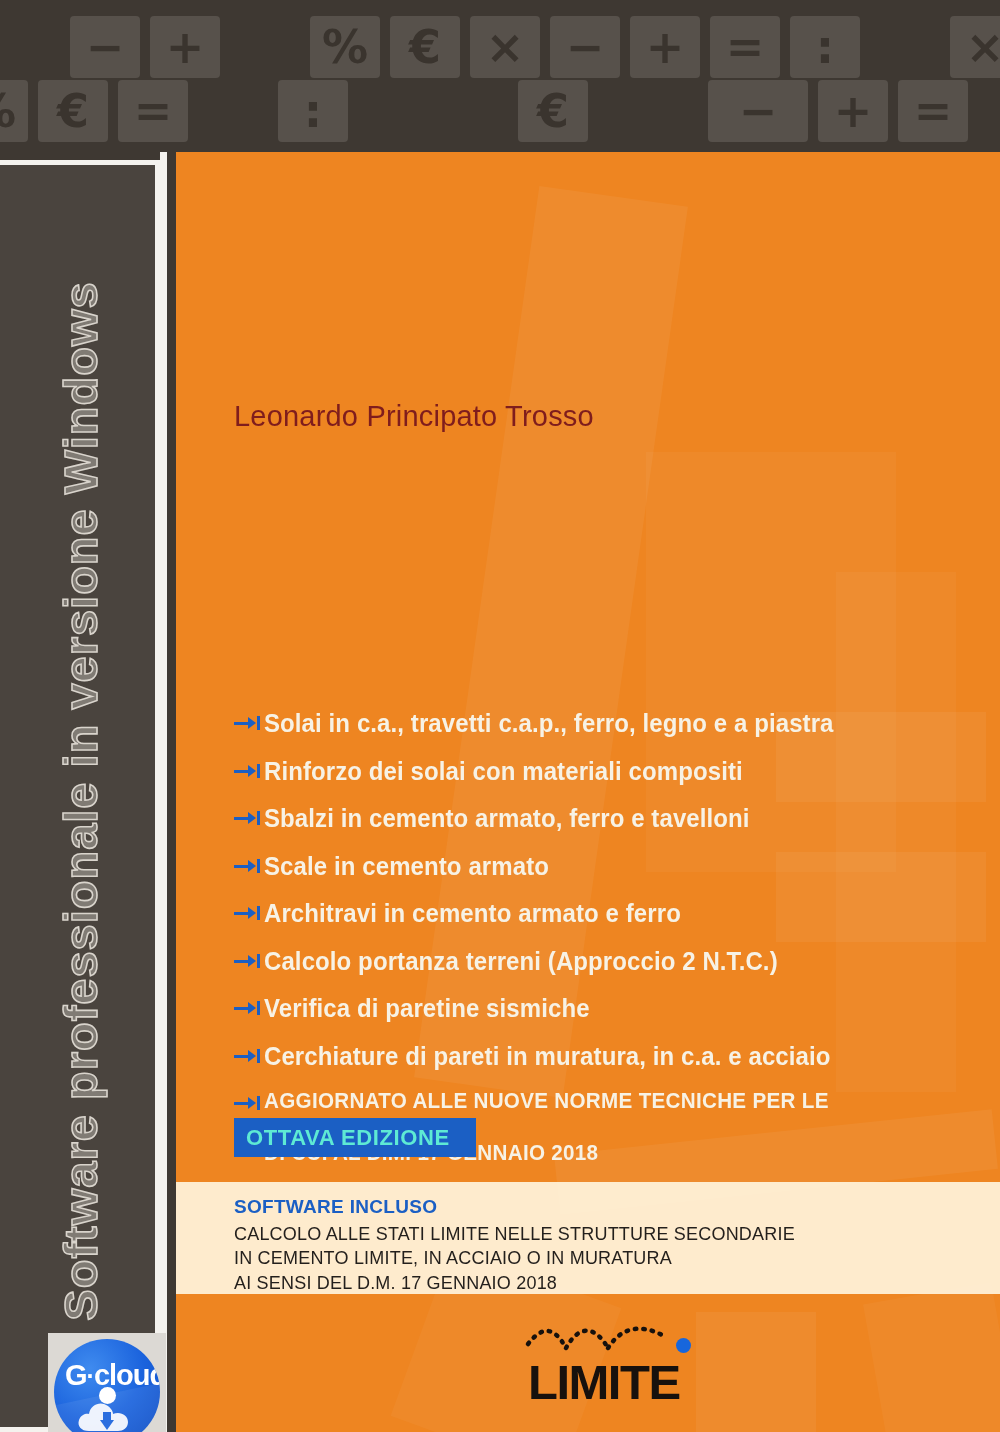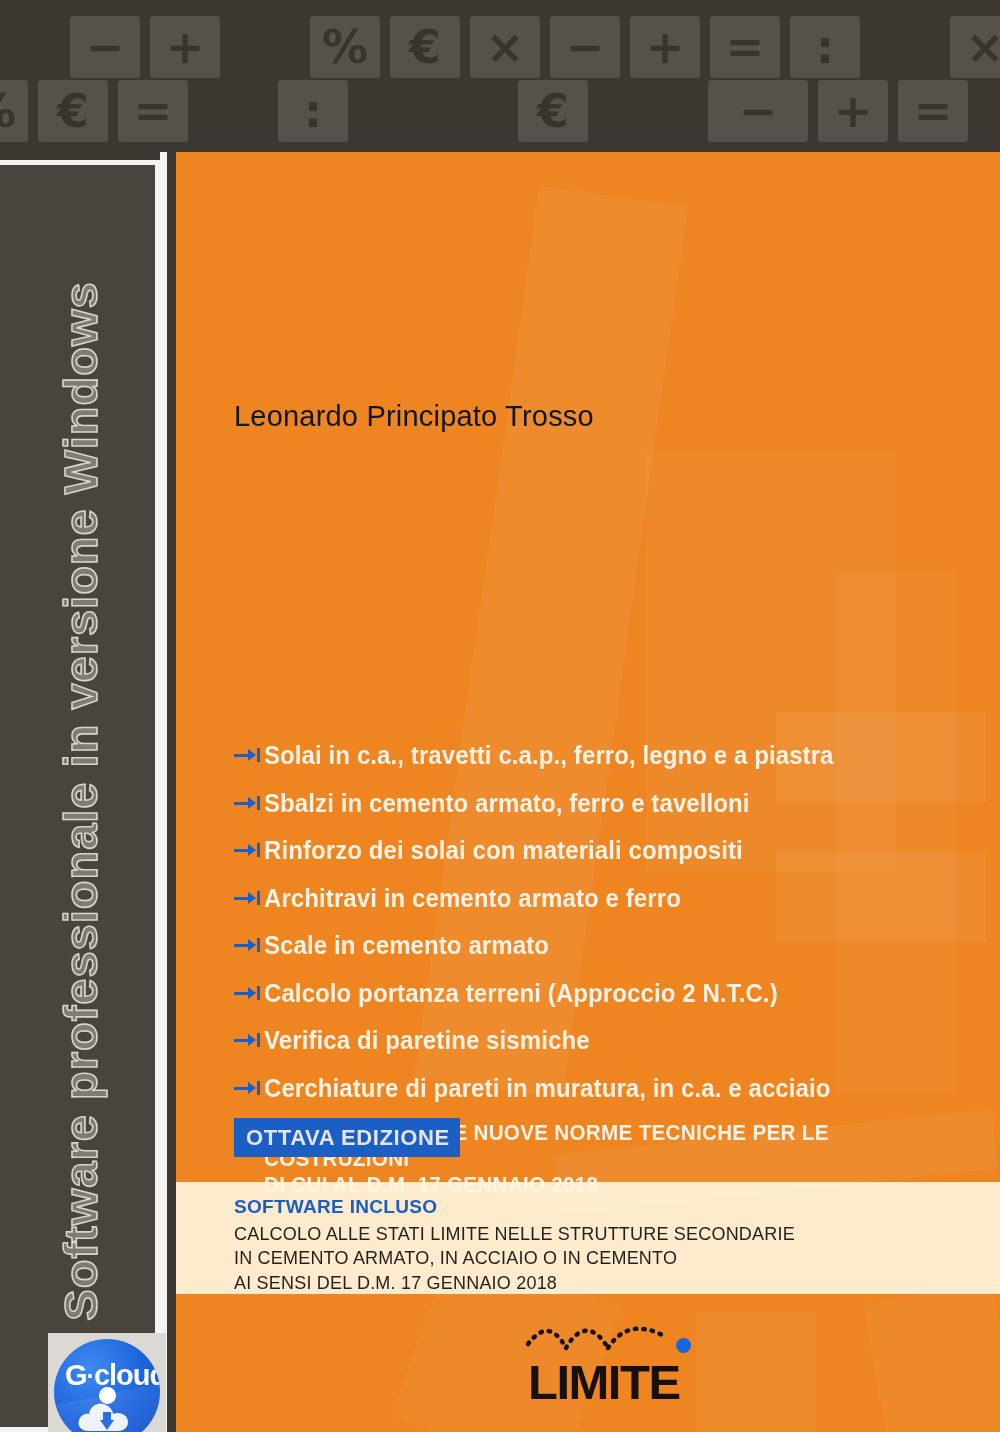--- a/index.html
+++ b/index.html
@@ -115,21 +115,21 @@
     background:#EE8521;
     overflow:hidden;
   }
   
   .wm { position:absolute; background:rgba(255,255,255,.055); pointer-events:none; }
   .wm2 { position:absolute; background:rgba(255,255,255,.04); pointer-events:none; }
 
   
   .author {
     position:absolute; left:58px; top:248px;
-    font-size:29px; color:#0f172a;
+    font-size:29px; color:#7f1d1d;
     font-family:"Liberation Sans", sans-serif;
     letter-spacing:.2px;
     white-space:nowrap;
   }
 
   
   .title {
     position:absolute; left:52px; top:332px;
     width:760px;
   }
@@ -145,21 +145,20 @@
     paint-order:stroke fill;
     transform:scaleX(.88);
     transform-origin:left center;
     white-space:nowrap;
   }
 
   
   .bullets {
     position:absolute; left:58px; top:556px;
     width:740px;
-    margin-top:32px;
   }
   .bullet {
     display:flex; align-items:flex-start;
     margin-bottom:17px;
   }
   .bullet .arrow {
     flex:0 0 auto;
     width:30px; margin-top:8px;
     position:relative; height:14px;
   }
@@ -193,25 +192,25 @@
   .bullet.note .txt {
     font-size:21.5px;
     letter-spacing:.3px;
     white-space:normal;
   }
 
   
   .edition {
     position:absolute; left:58px; top:966px;
     background:#1B5FC4;
-    color:#e5e5e5;
+    color:#5eead4;
     font-weight:bold;
     font-size:22px;
     letter-spacing:.6px;
-    padding:7px 10px 6px 12px;
+    padding:7px 26px 6px 12px;
     font-family:"Liberation Sans Narrow","Liberation Sans", sans-serif;
     display:inline-block;
     white-space:nowrap;
   }
 
   
   .swbox {
     position:absolute; left:0; top:1030px;
     width:824px; height:112px;
     background:rgba(255,246,224,.90);
@@ -336,48 +335,48 @@
           </span>
         <span class="txt">Solai in c.a., travetti c.a.p., ferro, legno e a piastra</span>
       </div>
 
       <div class="bullet">
         <span class="arrow">
             <i class="shaft"></i>
             <i class="head"></i>
             <i class="bar"></i>
           </span>
+        <span class="txt">Rinforzo dei solai con materiali compositi</span>
+      </div>
+
+      <div class="bullet">
+        <span class="arrow">
+            <i class="shaft"></i>
+            <i class="head"></i>
+            <i class="bar"></i>
+          </span>
         <span class="txt">Sbalzi in cemento armato, ferro e tavelloni</span>
       </div>
 
       <div class="bullet">
         <span class="arrow">
             <i class="shaft"></i>
             <i class="head"></i>
             <i class="bar"></i>
           </span>
-        <span class="txt">Rinforzo dei solai con materiali compositi</span>
+        <span class="txt">Scale in cemento armato</span>
       </div>
 
       <div class="bullet">
         <span class="arrow">
             <i class="shaft"></i>
             <i class="head"></i>
             <i class="bar"></i>
           </span>
         <span class="txt">Architravi in cemento armato e ferro</span>
-      </div>
-
-      <div class="bullet">
-        <span class="arrow">
-            <i class="shaft"></i>
-            <i class="head"></i>
-            <i class="bar"></i>
-          </span>
-        <span class="txt">Scale in cemento armato</span>
       </div>
 
       <div class="bullet">
         <span class="arrow">
             <i class="shaft"></i>
             <i class="head"></i>
             <i class="bar"></i>
           </span>
         <span class="txt">Calcolo portanza terreni (Approccio 2 N.T.C.)</span>
       </div>
@@ -413,21 +412,21 @@
       </div>
 
     </div>
 
     <div class="edition">OTTAVA EDIZIONE</div>
 
     <div class="swbox">
       <div class="sw-title">SOFTWARE INCLUSO</div>
       <div class="sw-lines">
         <div>CALCOLO ALLE STATI LIMITE NELLE STRUTTURE SECONDARIE</div>
-        <div>IN CEMENTO ARMATO, IN ACCIAIO O IN CEMENTO</div>
+        <div>IN CEMENTO LIMITE, IN ACCIAIO O IN MURATURA</div>
         <div>AI SENSI DEL D.M. 17 GENNAIO 2018</div>
       </div>
     </div>
 
     <div class="logo">
       <svg class="logo-swoosh" width="190" height="46" viewBox="0 0 190 46">
         <path d="M4 22 C18 4 30 4 42 26" stroke="#17110D" stroke-width="4.5" fill="none" stroke-linecap="round" stroke-dasharray="1.5 7"></path>
         <path d="M42 26 C54 4 70 2 84 26" stroke="#17110D" stroke-width="4.5" fill="none" stroke-linecap="round" stroke-dasharray="1.5 7"></path>
         <path d="M84 26 C98 4 118 2 140 14" stroke="#17110D" stroke-width="4.5" fill="none" stroke-linecap="round" stroke-dasharray="1.5 7"></path>
       </svg>

